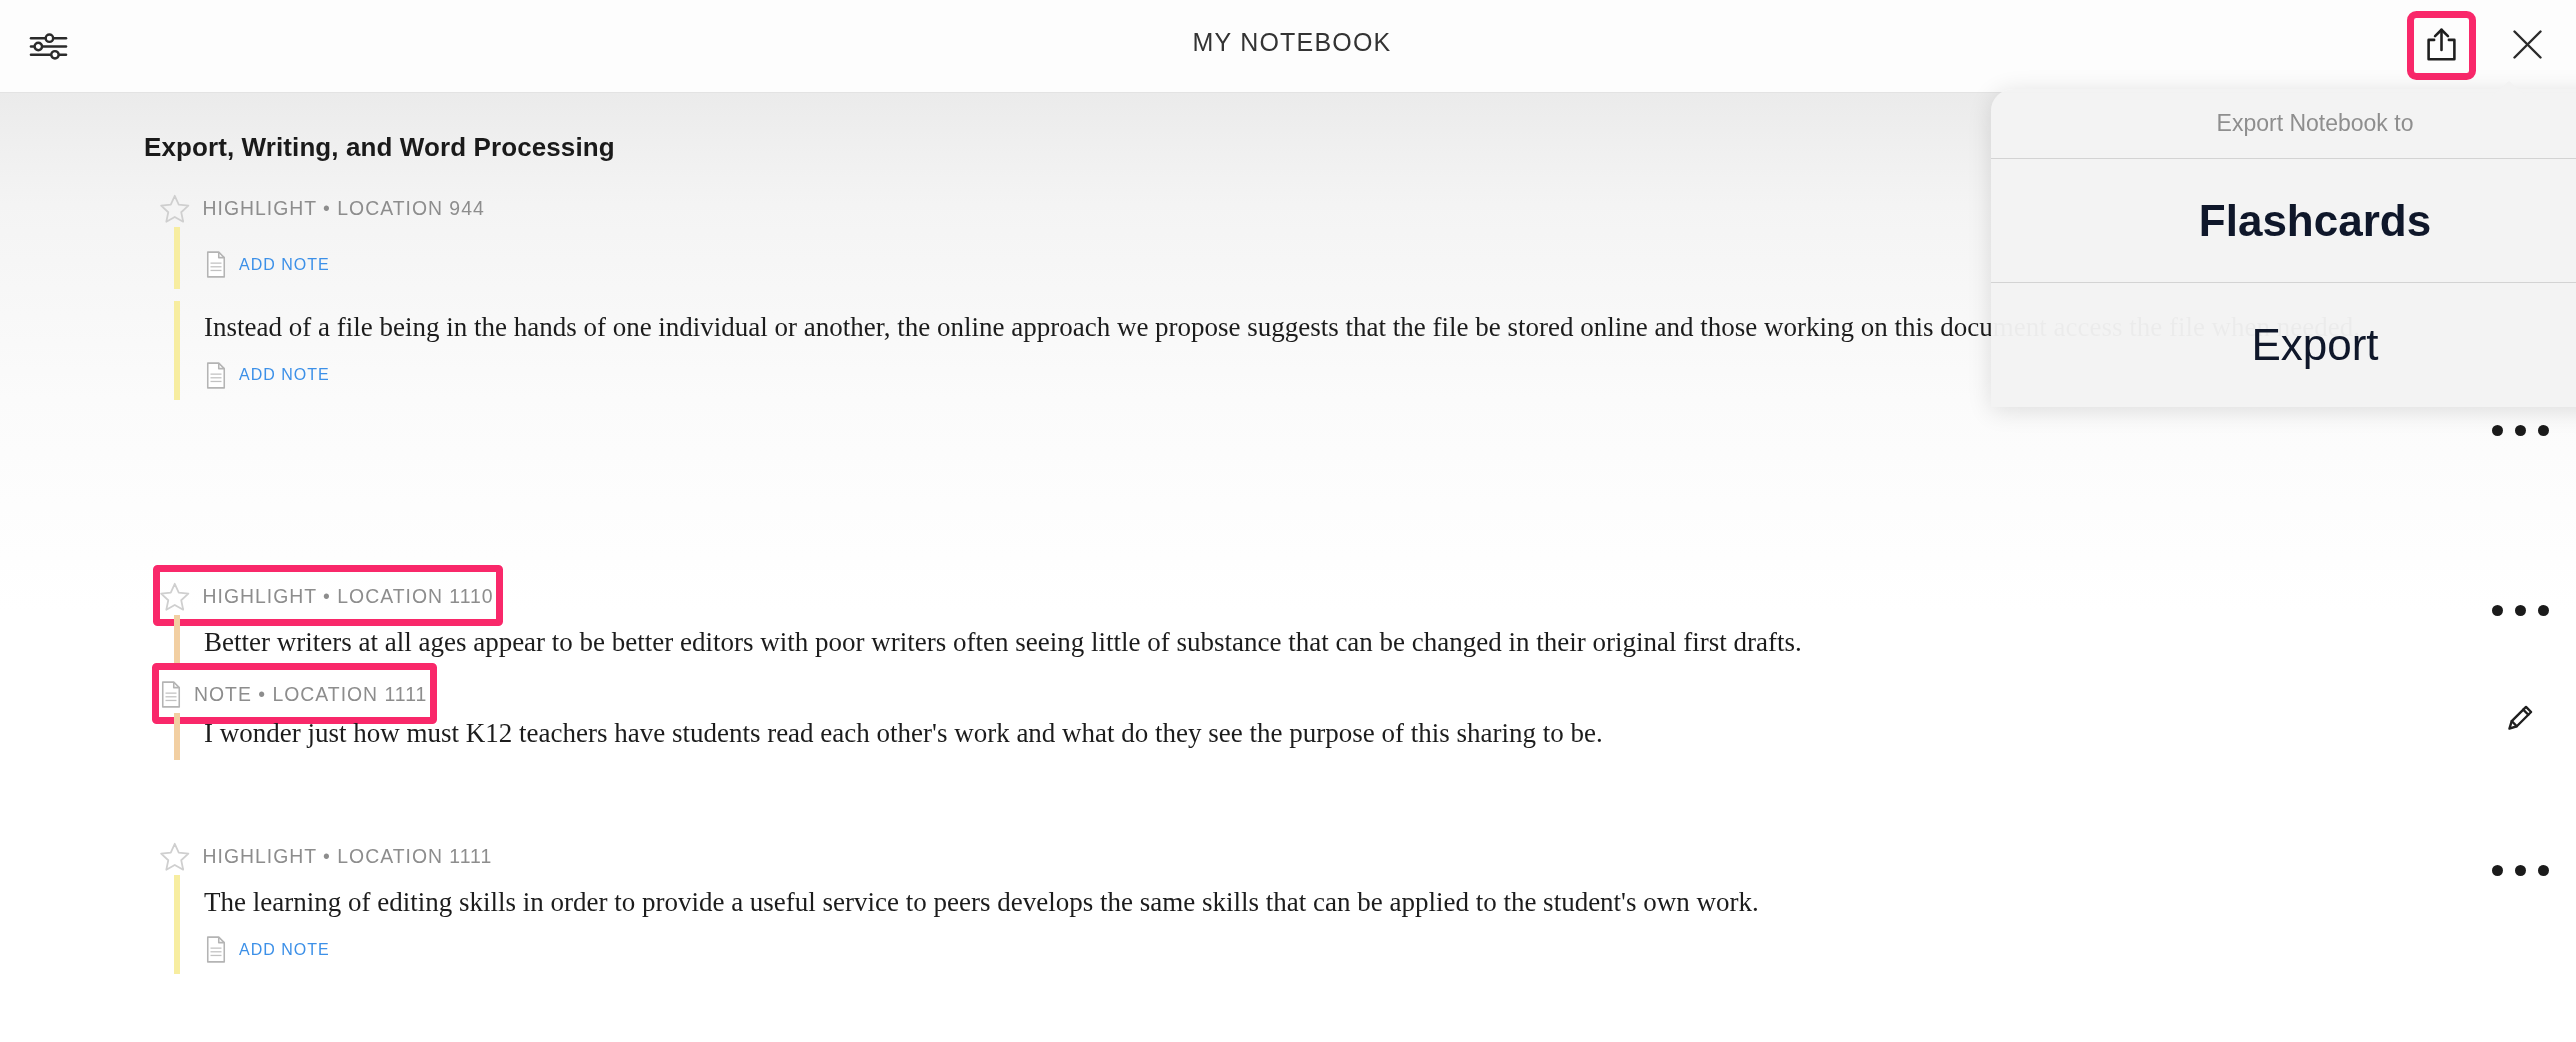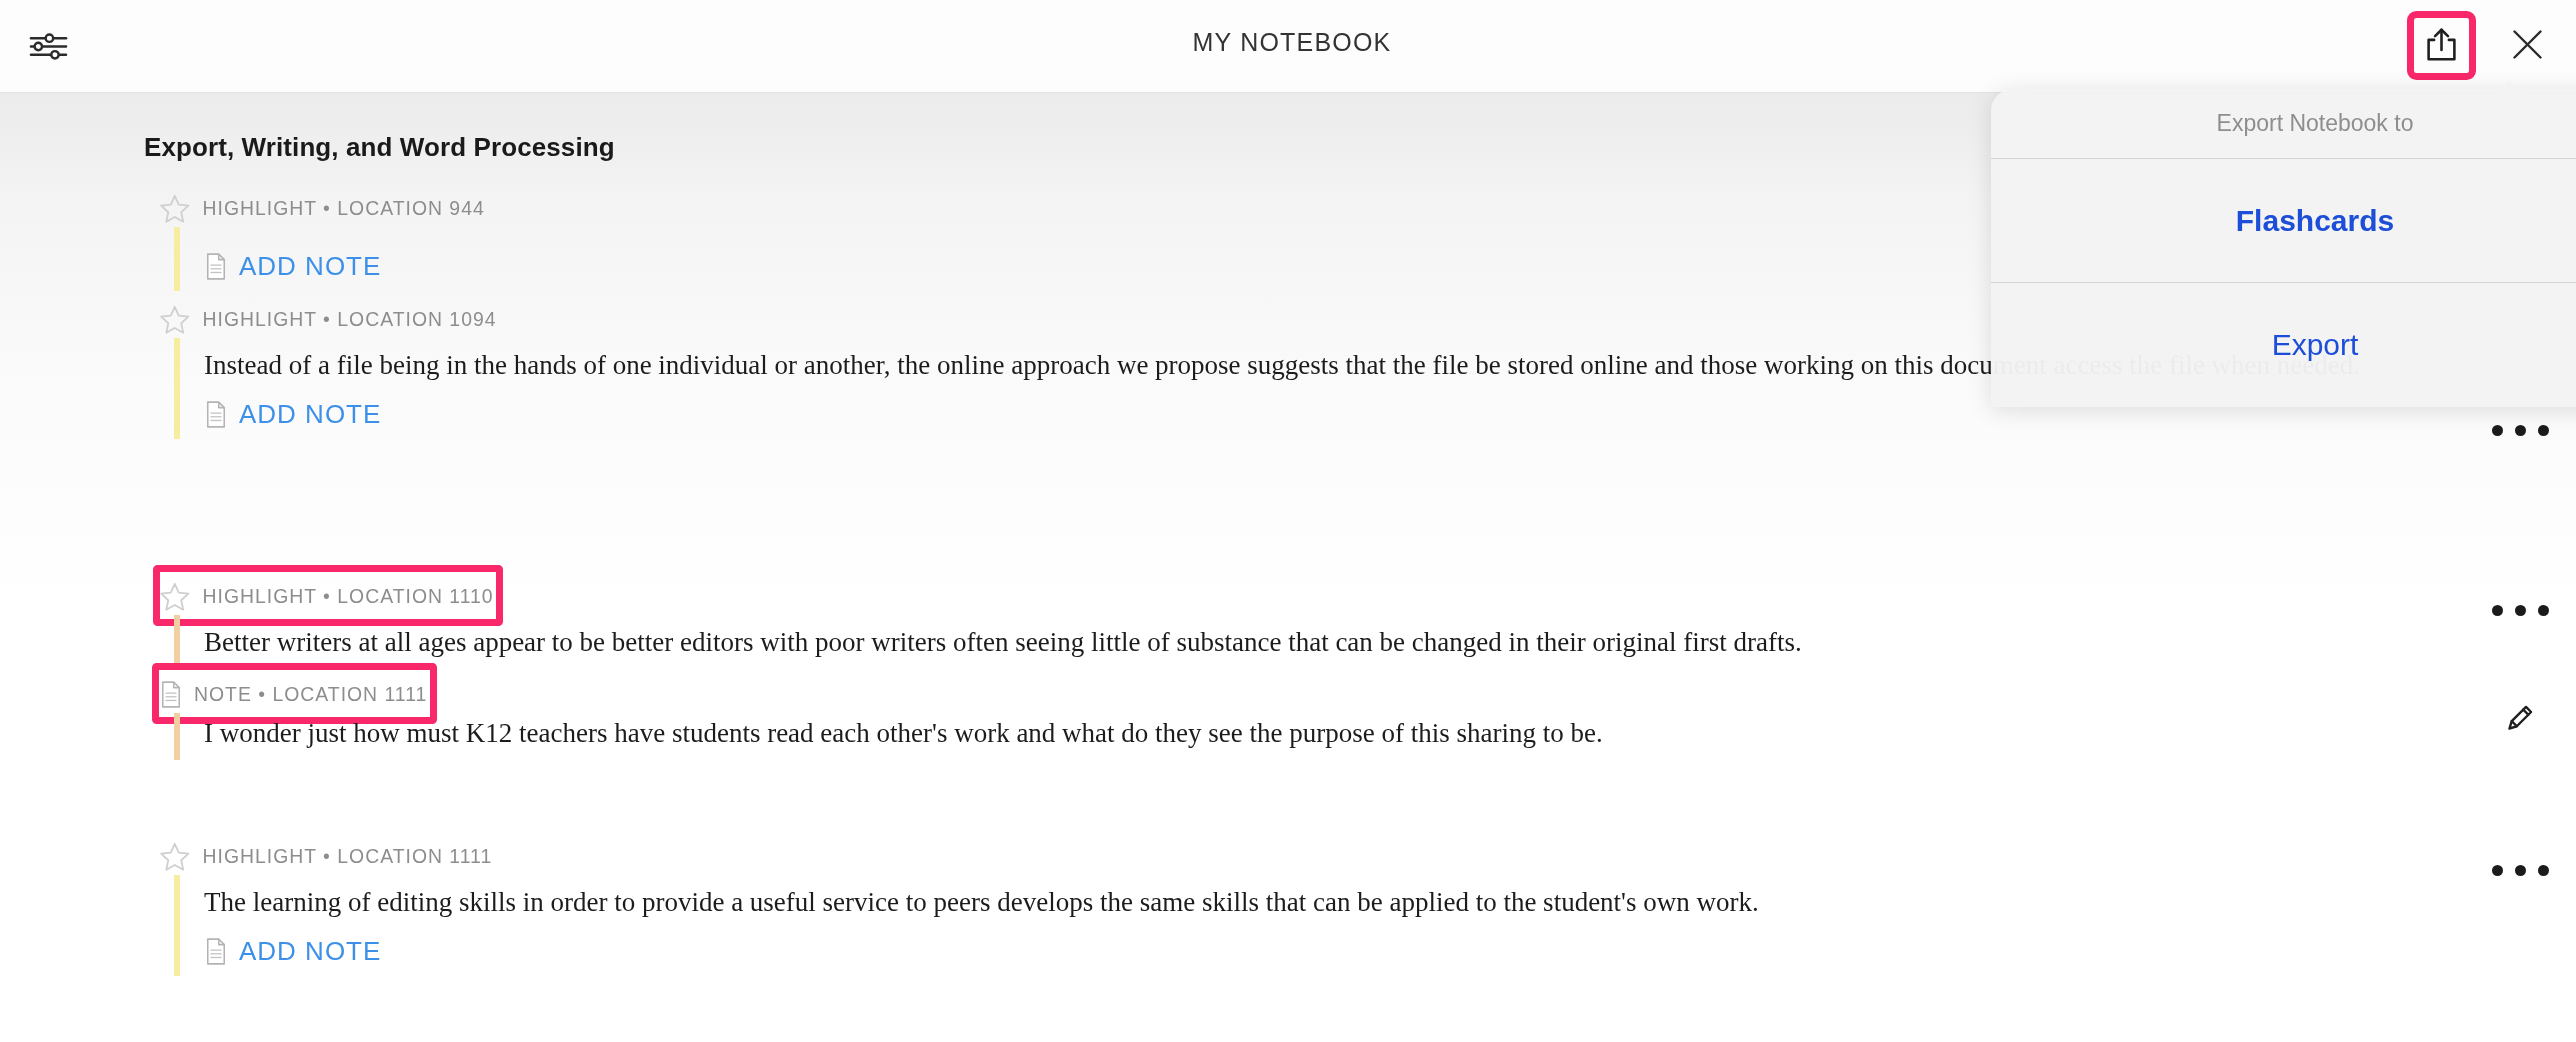--- a/index.html
+++ b/index.html
@@ -194,21 +194,21 @@
     color: #1c1c1c;
   }
 
   .add-note {
     display: inline-flex;
     align-items: center;
     cursor: pointer;
     margin-top: 15px;
   }
   .add-note-label {
-    font-size: 26px;
+    font-size: 16px;
     letter-spacing: 1px;
     color: #3c90e8;
     white-space: nowrap;
   }
 
   
   .row-action {
     position: absolute;
     right: 0;
     width: 111px;
@@ -255,22 +255,22 @@
   .popover-item {
     height: 124px;
     display: flex;
     align-items: center;
     justify-content: center;
     cursor: pointer;
     border-bottom: 0.9px solid #d3d3d3;
   }
   .popover-item:last-child { border-bottom: none; }
   .popover-item-label {
-    font-size: 30px;
-    color: #1d4ed8;
+    font-size: 44px;
+    color: #0f172a;
   }
   .popover-item.bold .popover-item-label { font-weight: bold; }
 
   .popover-nub {
     position: absolute;
     top: 81px;
     left: 2491px;
     width: 0; height: 0;
     border-left: 18.5px solid transparent;
     border-right: 18.5px solid transparent;
@@ -358,28 +358,20 @@
                 <line x1="6" y1="21" x2="18" y2="21"></line>
               </g>
             </svg>
           </span>
           <span class="add-note-label">ADD NOTE</span>
         </div>
       </div>
     </div>
 
     <div class="entry" style="top:208px">
-      <div class="entry-meta">
-        <span class="star-icon">
-          <svg width="31.5" height="31.5" viewBox="0 0 34 34">
-            <polygon points="17,3 21.3,12.6 31.7,13.7 24,20.8 26.1,31 17,25.8 7.9,31 10,20.8 2.3,13.7 12.7,12.6" fill="none" stroke="#cfcfcf" stroke-width="1.9" stroke-linejoin="round"></polygon>
-          </svg>
-        </span>
-        <span class="meta-label">HIGHLIGHT • LOCATION 1094</span>
-      </div>
       <div class="row-action" style="top:104px">
         <span class="ellipsis">
             <i></i>
             <i></i>
             <i></i>
           </span>
       </div>
       <div class="quote">
         <div class="quote-text">Instead of a file being in the hands of one individual or another, the online approach we propose suggests that the file be stored online and those working on this document access the file when needed.</div>
         <div class="add-note">

